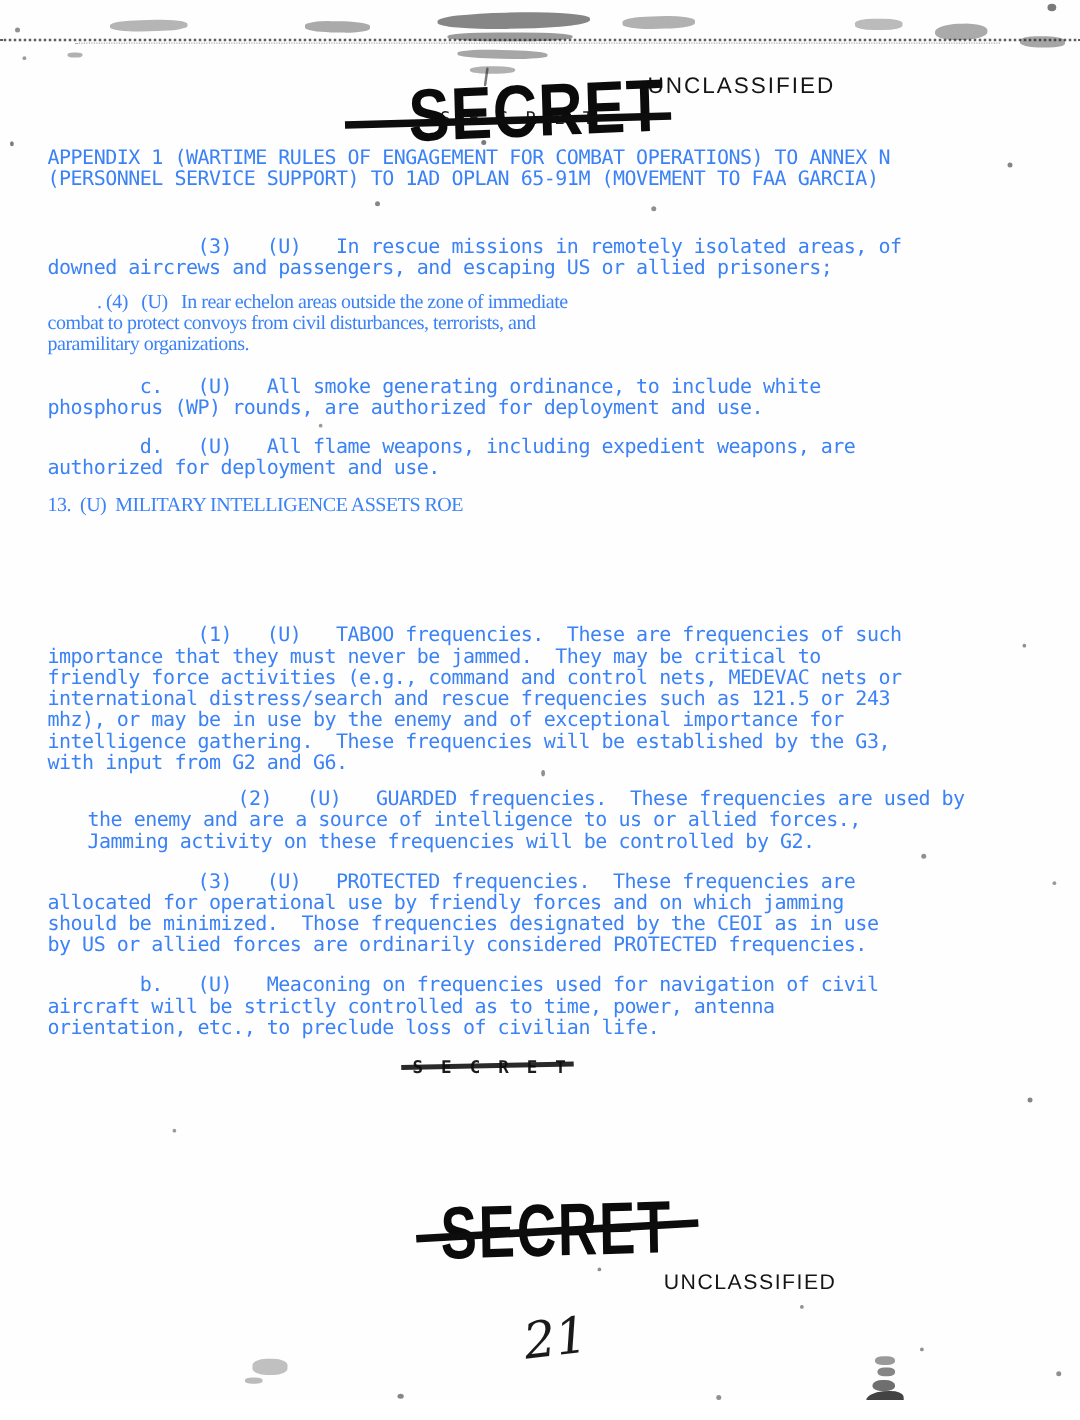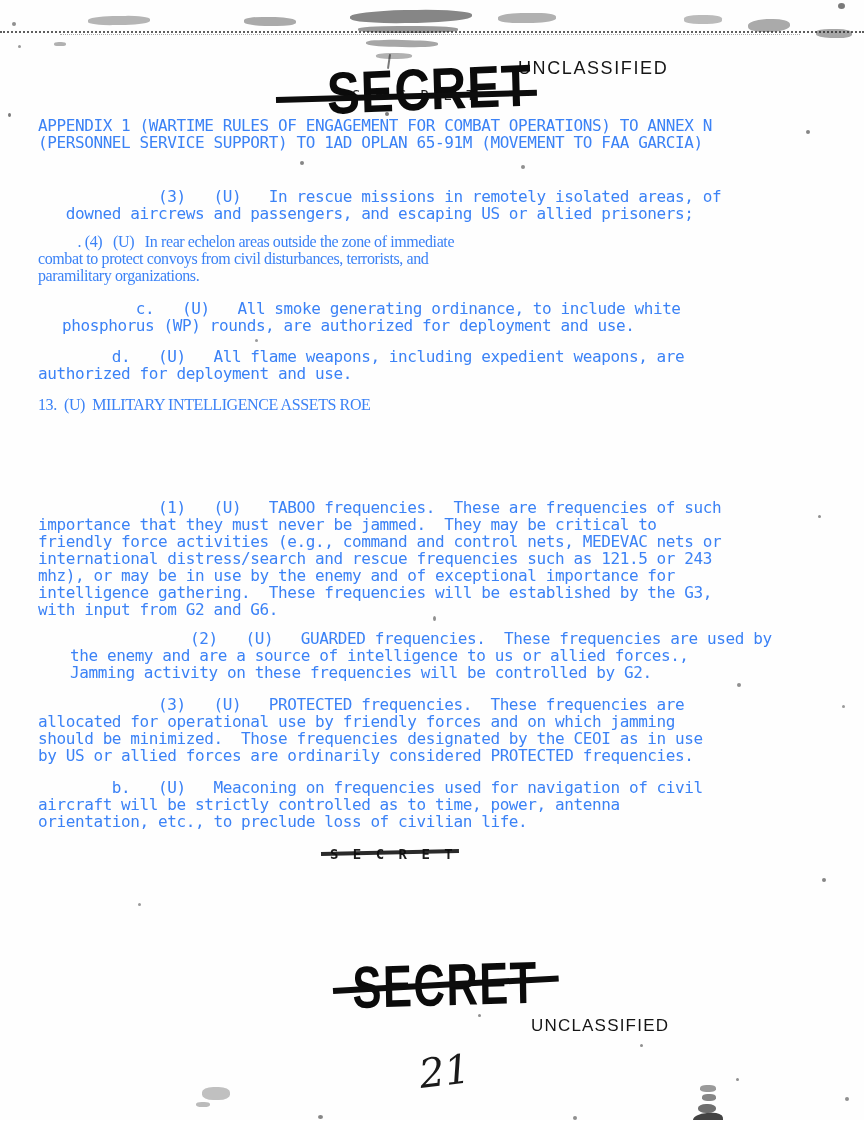--- a/index.html
+++ b/index.html
@@ -8,21 +8,21 @@
     overflow:hidden;font-family:"DejaVu Sans Mono",monospace;color:#161616;
   }
   
   .mono{
     position:absolute;left:38px;
     font-family:"DejaVu Sans Mono",monospace;
     font-size:16px;line-height:17px;white-space:pre;
     color:#3b82f6;letter-spacing:-0.4px;
   }
   .title{top:117px;}
-  .p1{top:188px;text-align:center;} .p2{top:233px;font-family:Liberation Serif, serif;} .p3{top:300px;margin-left:24px;} .p4{top:348px;}
+  .p1{top:188px;} .p2{top:233px;font-family:Liberation Serif, serif;} .p3{top:300px;} .p4{top:348px;}
   .p5{top:396px;font-family:Liberation Serif, serif;} .p6{top:428px;} .p7{top:499px;} .p8{top:630px;margin-left:32px;}
   .p9{top:696px;} .p10{top:779px;}
   
   .unclass{
     position:absolute;font-family:"Liberation Sans",sans-serif;
     color:#151515;white-space:nowrap;
   }
   .unclass.top{left:518px;top:58px;font-size:18px;letter-spacing:1.6px;}
   .unclass.bottom{left:531px;top:1016px;font-size:17px;letter-spacing:1.2px;}
   

